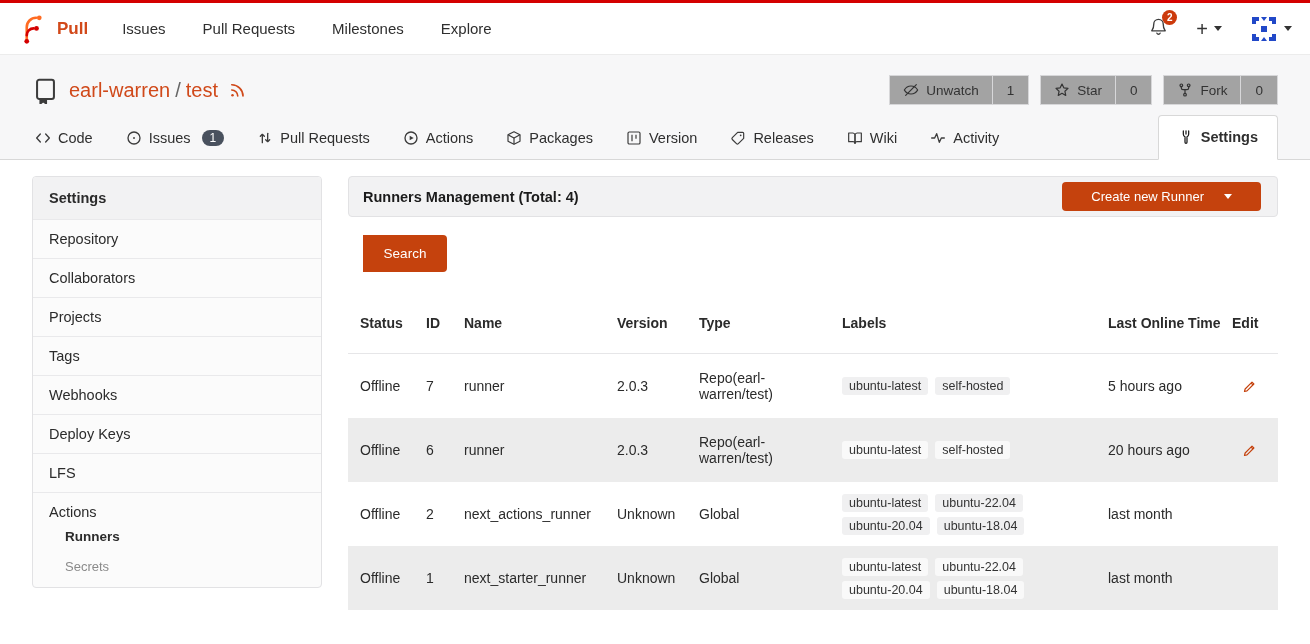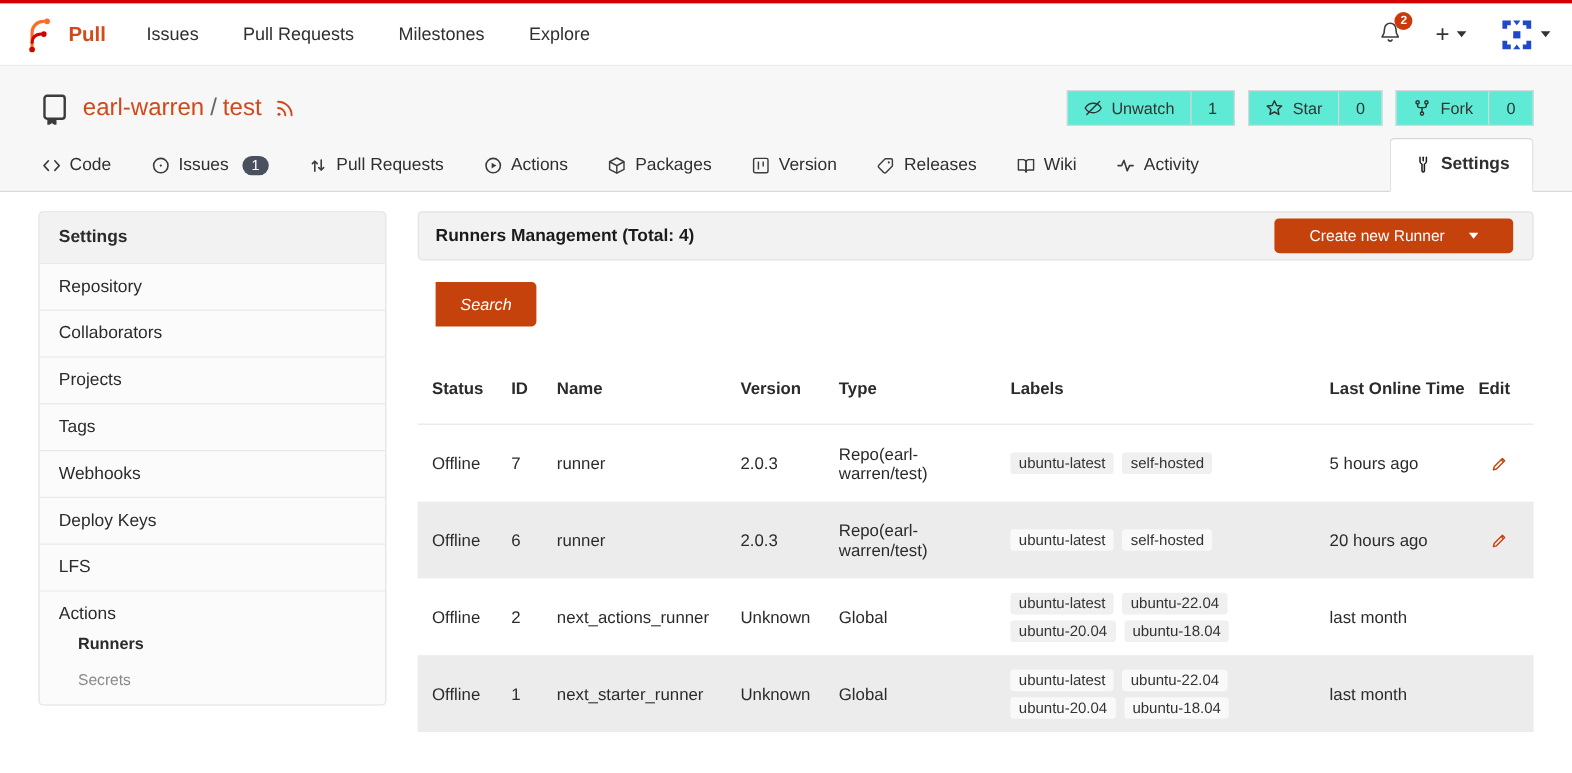--- a/index.html
+++ b/index.html
@@ -26,21 +26,21 @@
            border-top:5px solid #333; display:inline-block; }
   .avatar-svg { display:block; }
 
   
   .repo-header { background:#f7f7f8; border-bottom:1px solid #d8d8d8; padding:20px 32px 0; }
   .repo-title-row { display:flex; align-items:center; }
   .repo-title { font-size:20px; margin-left:10px; display:flex; align-items:center; gap:5px; }
   .repo-link { color:#d0491a; cursor:pointer; }
   .repo-sep { color:#666; }
   .repo-actions { margin-left:auto; display:flex; gap:11px; }
-  .btn-group { display:flex; background:#5eead4; border:1px solid #d7d7d9; border-radius:0;
+  .btn-group { display:flex; background:#a3a3a3; border:1px solid #d7d7d9; border-radius:0;
                overflow:hidden; font-size:13.5px; color:#333; cursor:pointer; }
   .btn-main { display:flex; align-items:center; gap:7px; padding:6px 13px; }
   .btn-count { border-left:1px solid #d7d7d9; padding:6px 14px; display:flex; align-items:center; }
 
   .tabs { display:flex; align-items:flex-end; margin-top:10px; margin-bottom:-1px; }
   .tab { display:flex; align-items:center; gap:7px; font-size:14.5px; color:#2f2f2f;
          padding:12px 3px 14px; margin-right:27px; cursor:pointer; }
   .tab-badge { background:#49515e; color:#fff; font-size:12px; border-radius:10px;
                padding:1px 8px; margin-left:4px; }
   .tab-active { margin-left:auto; margin-right:0; background:#fff; border:1px solid #d8d8d8;
@@ -69,21 +69,21 @@
                 font-size:13px; font-family:"Liberation Sans", sans-serif;
                 padding:7px 29px; display:flex; align-items:center; gap:20px; cursor:pointer; }
   .btn-orange .caret { border-top-color:#fff; }
 
   .search-row { display:flex; margin:18px 0 0 15px; width:627px; }
   .search-input { flex:1; height:37px; border:2px solid #c5420d; border-right:none;
                   border-radius:4px 0 0 4px; padding:0 12px; font-size:14px;
                   font-family:"Liberation Sans", sans-serif; outline:none; color:#333; }
   .search-input::placeholder { color:#999; }
   .search-btn { width:84px; border-radius:0 4px 4px 0; justify-content:center;
-                font-size:13.5px; height:37px;font-style:italic; }
+                font-size:13.5px; height:37px; }
 
   .table { margin-top:20px; font-size:14px; }
   .trow { display:grid; grid-template-columns:66px 38px 153px 82px 143px 1fr 124px 34px;
           align-items:center; padding:0 12px; min-height:64px; column-gap:0; }
   .thead { font-weight:bold; min-height:62px; border-bottom:1px solid #e6e6e8; }
   .striped { background:#ececec; }
   .cell { padding-right:10px; }
   .labels-cell { display:flex; flex-wrap:wrap; gap:5px 7px; max-width:185px; }
   .chip { background:#f0f0f1; border-radius:3px; padding:2px 7px; font-size:12.5px;
           white-space:nowrap; color:#333; }

